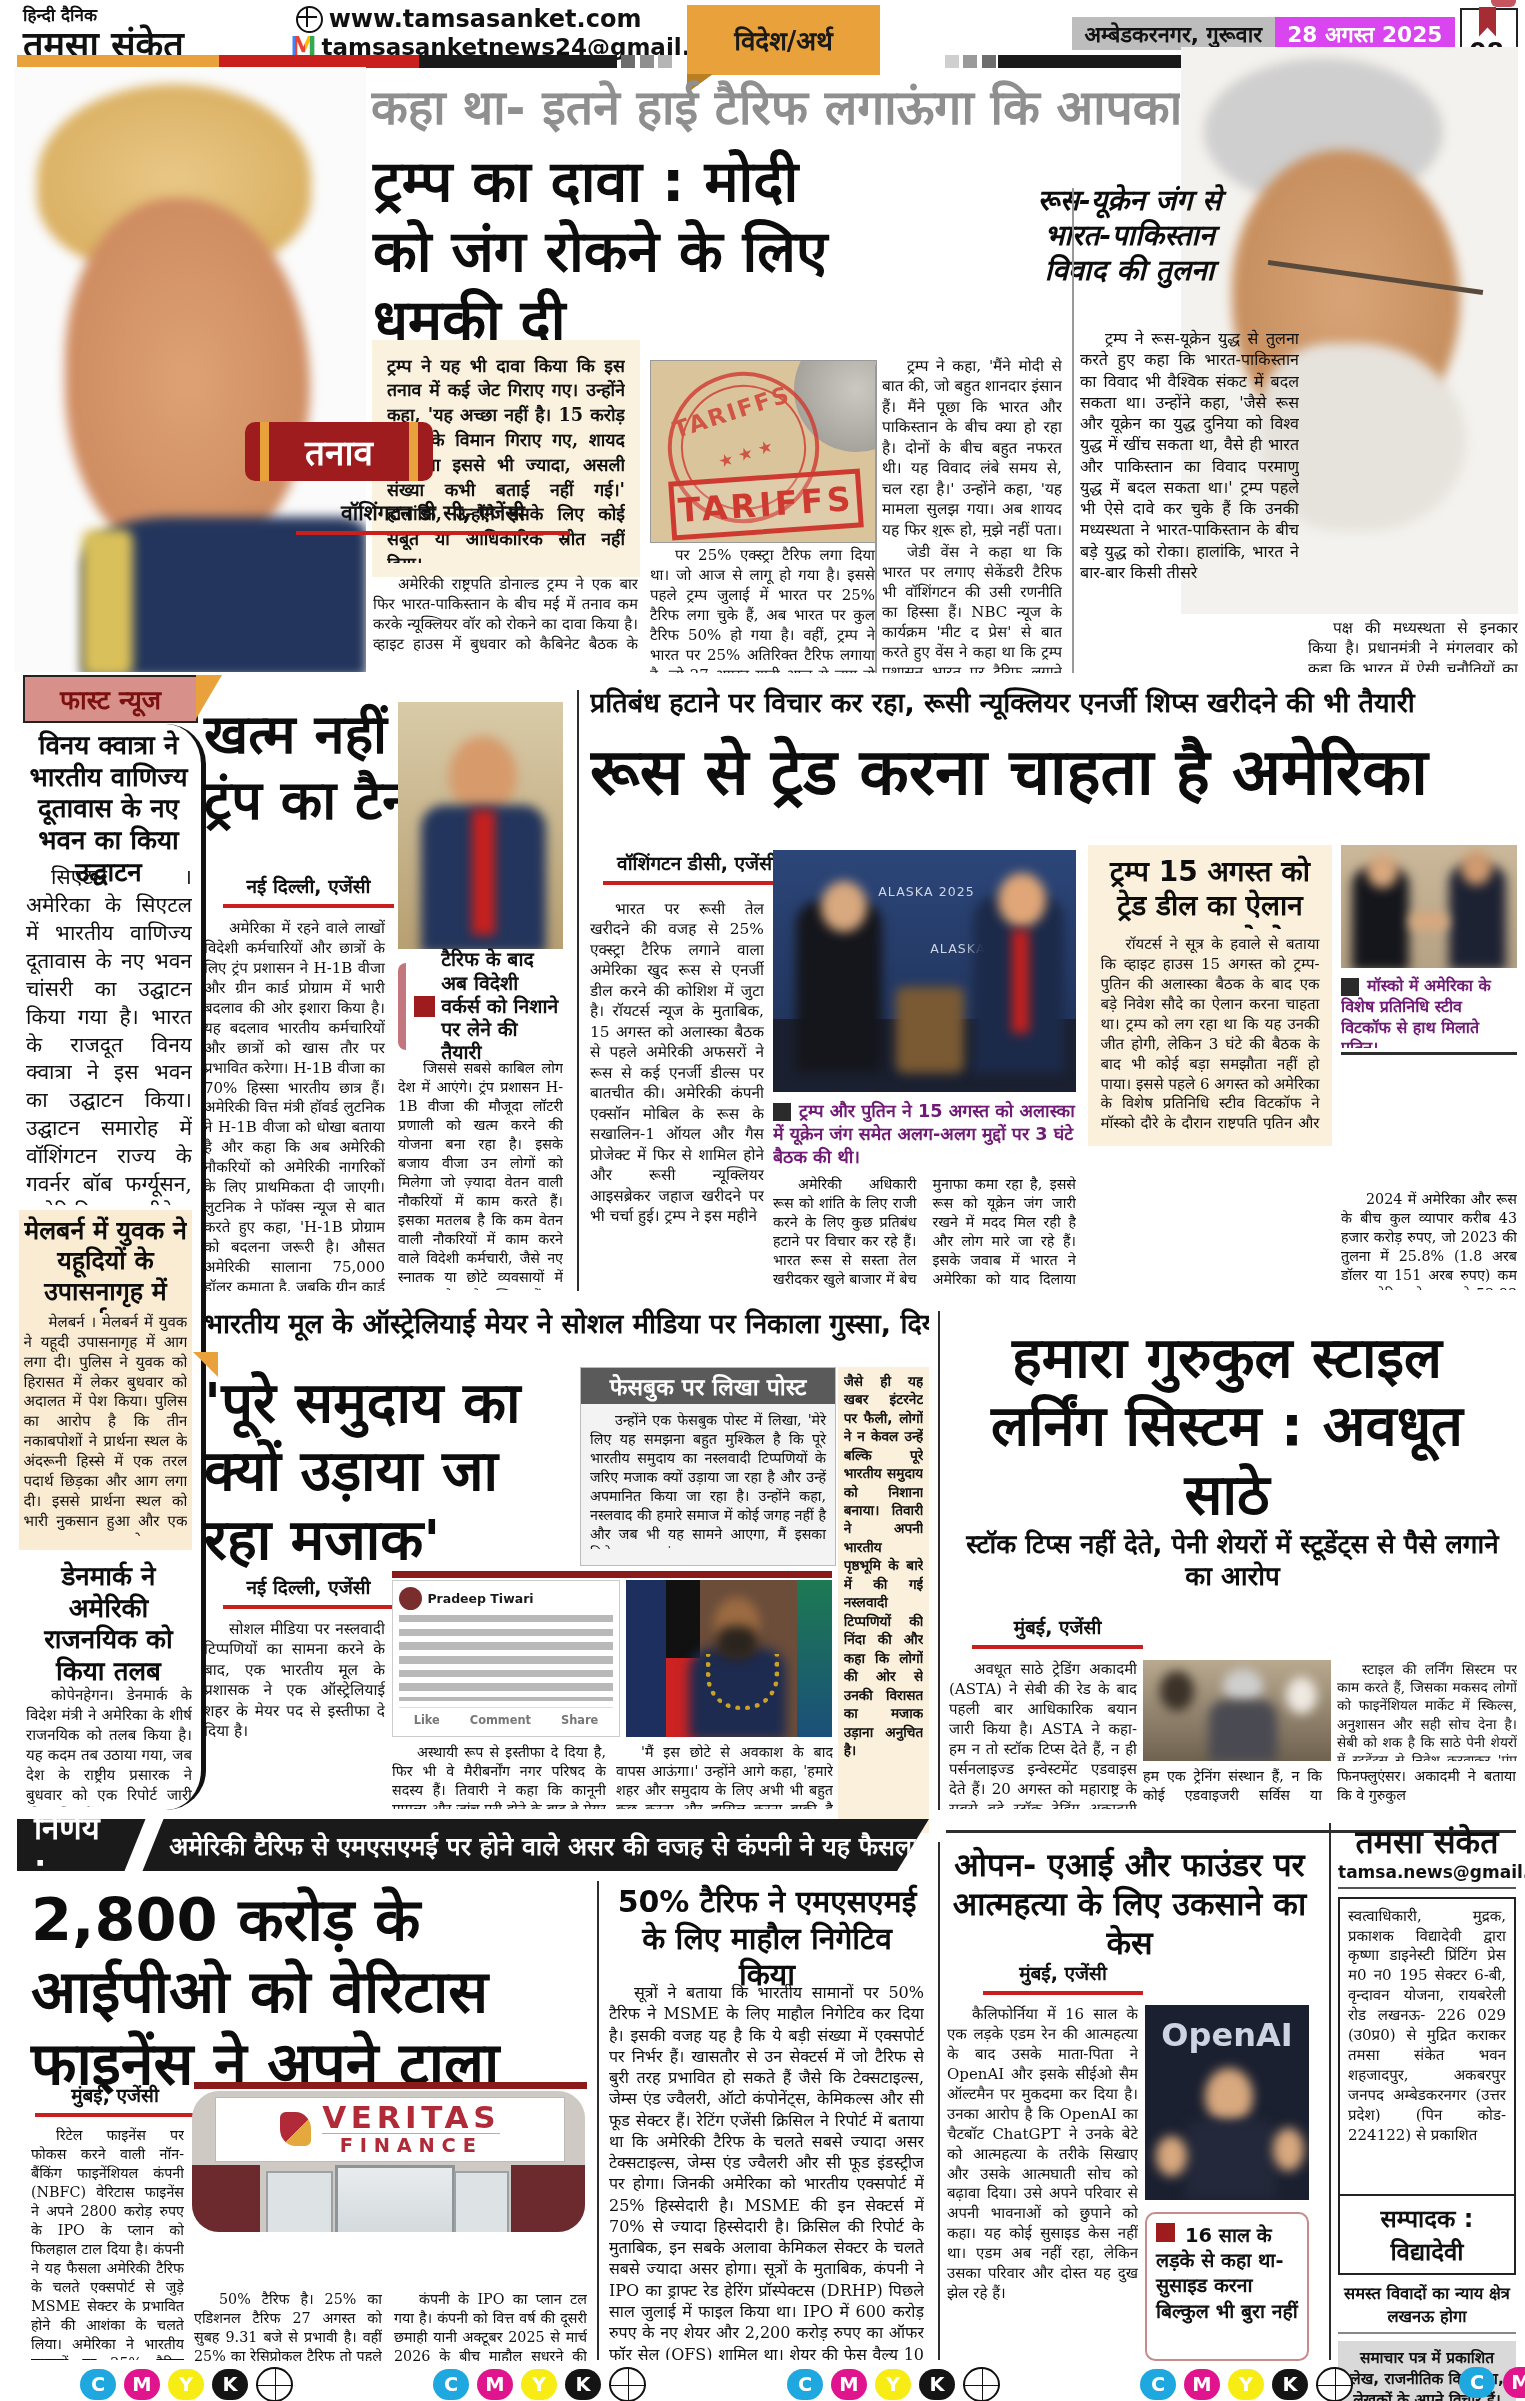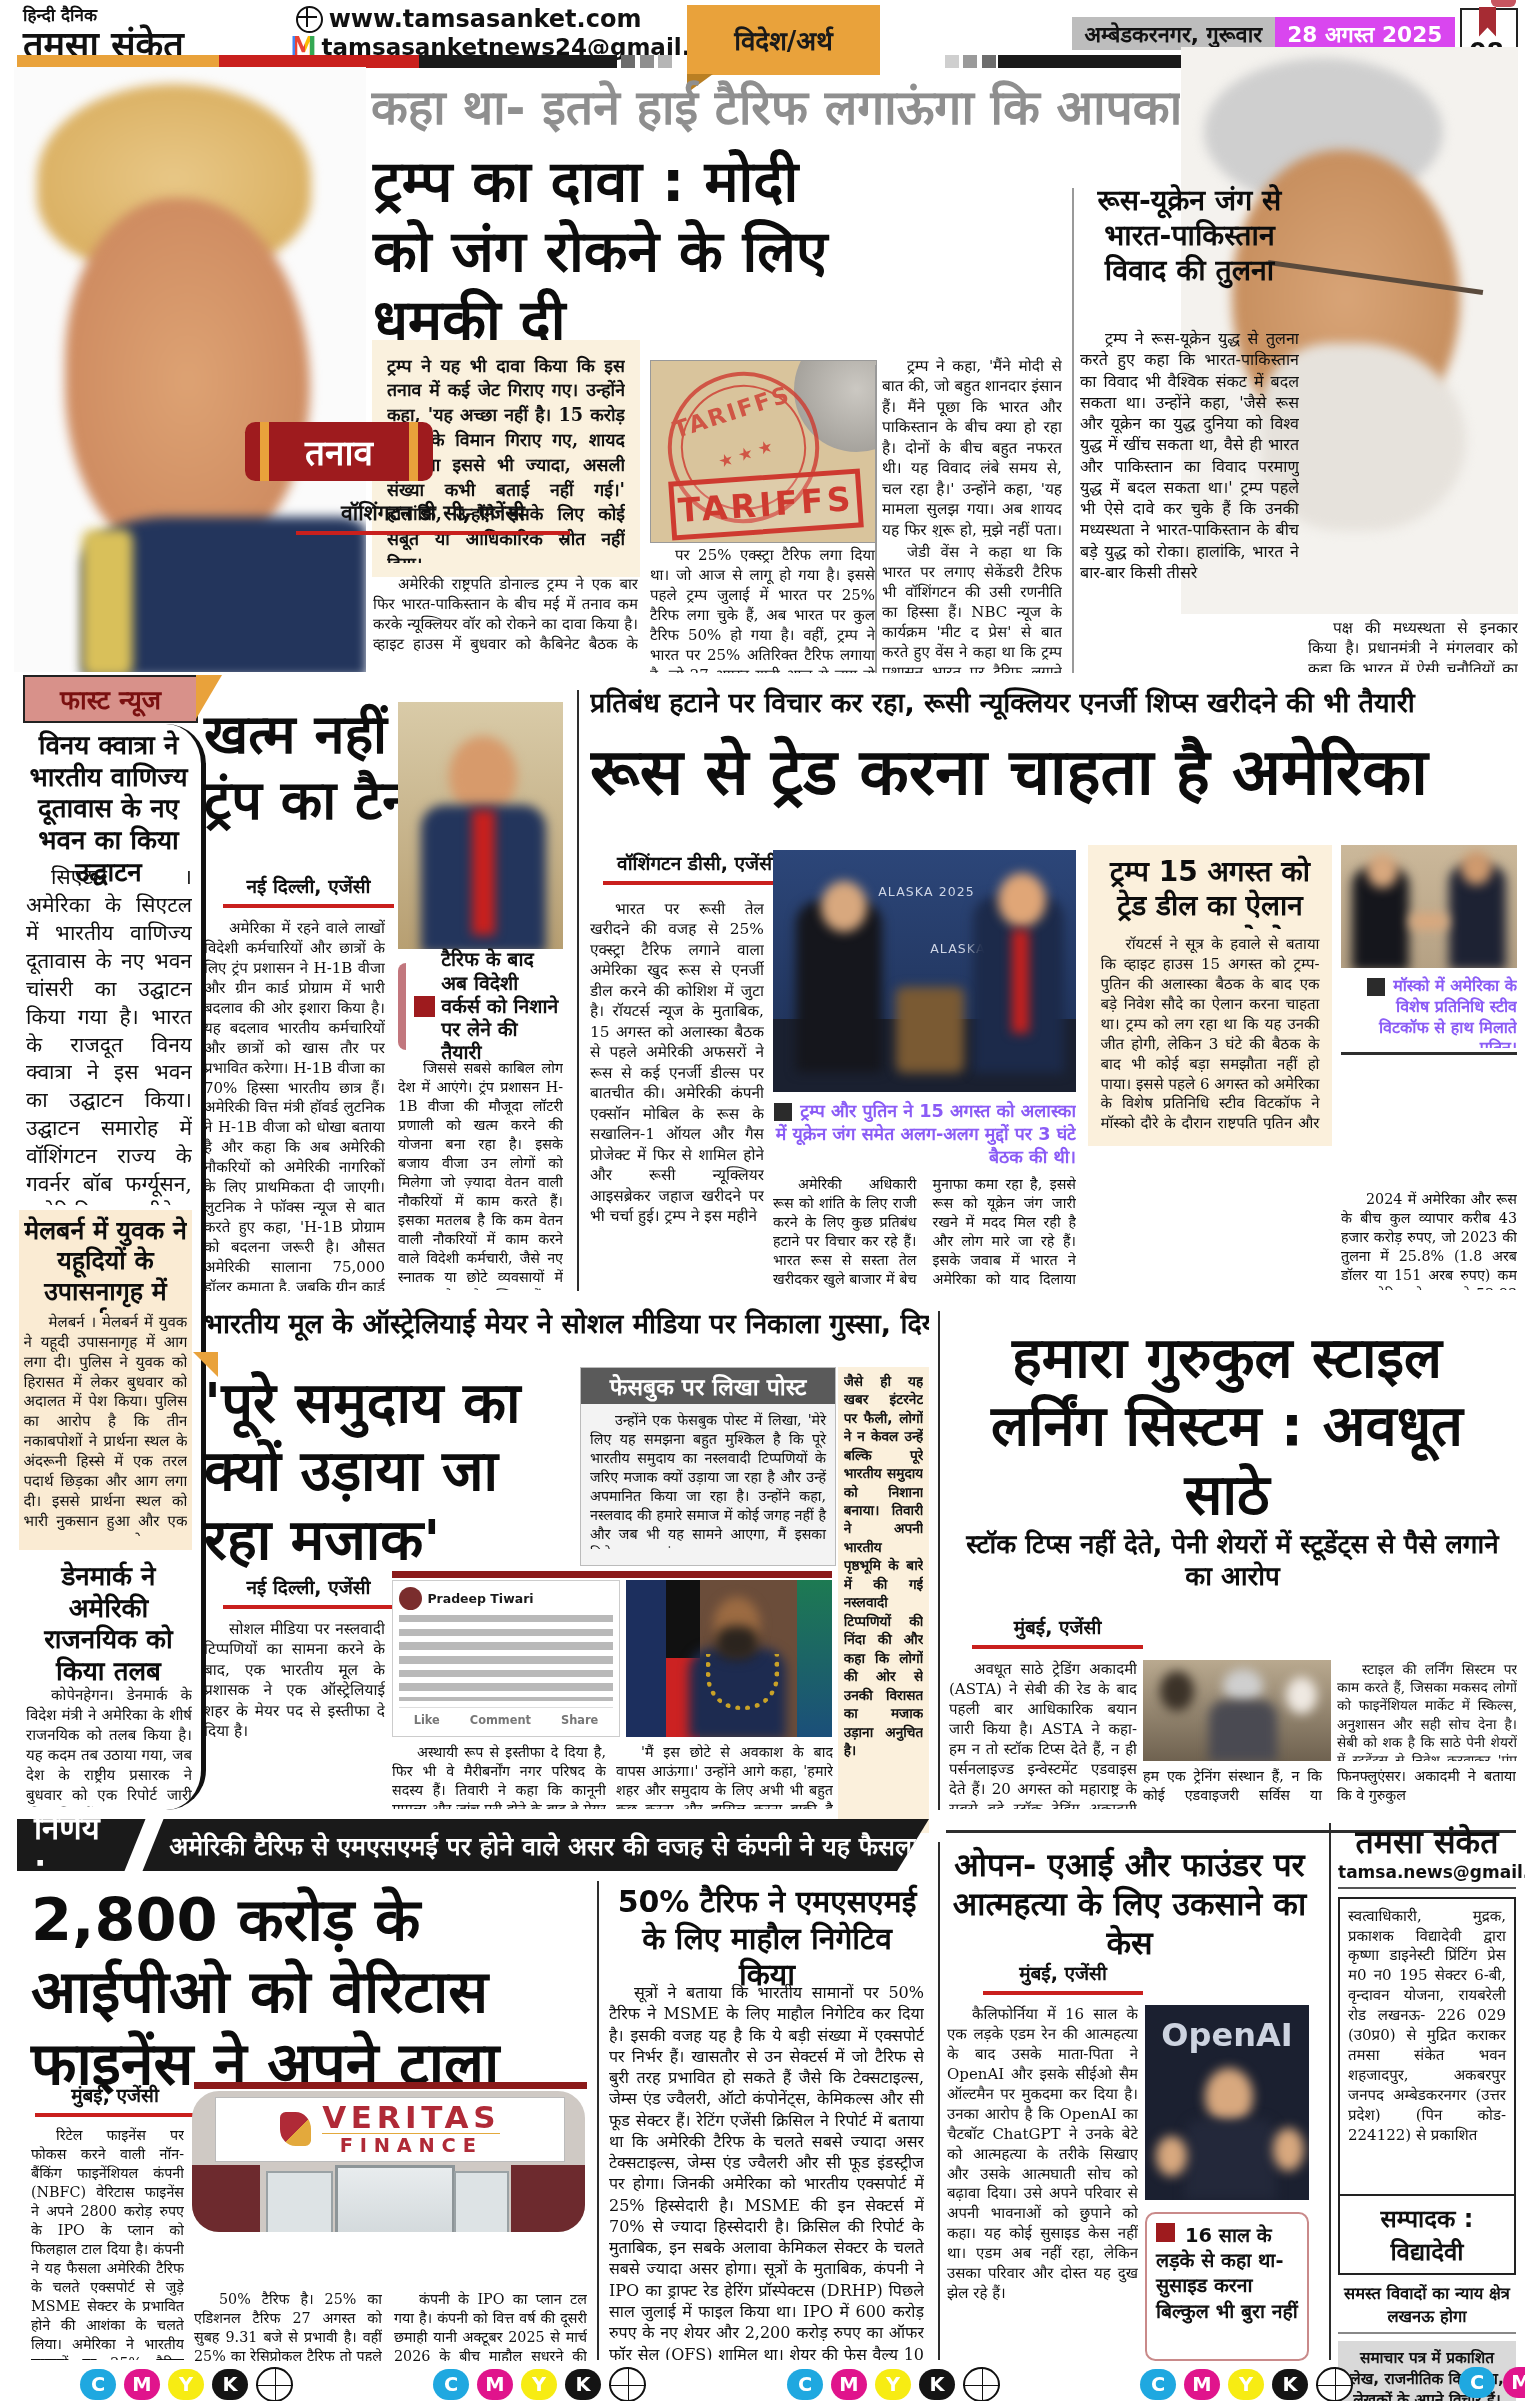--- a/index.html
+++ b/index.html
@@ -8,21 +8,21 @@
   .abs{position:absolute;}
   .c{text-align:center;}
   .serif{font-family:"DejaVu Serif","DejaVu Sans",serif;}
   .bt{line-height:1.33;color:#101010;overflow:hidden;text-align:justify;text-indent:25px;
       font-family:"DejaVu Serif","DejaVu Sans",serif;}
   .hl{font-weight:800;color:#0d0d0d;line-height:1.22;}
   .byl{font-weight:bold;font-size:19px;color:#111;}
   .redrule{height:4px;background:#C9201D;margin-top:4.6px;}
   .vr{background:#2e2e2e;width:2.3px;}
   .hr{background:#2e2e2e;height:3.4px;}
-  .cap{font-weight:bold;line-height:1.3;color:#8b5cf6;overflow:hidden;text-align:right;}
+  .cap{font-weight:bold;line-height:1.3;color:#701a75;overflow:hidden;}
   .bullet{display:inline-block;width:18px;height:18px;background:#2b2b2b;margin-right:8px;vertical-align:middle;}
   .ph{position:absolute;overflow:hidden;background:#cfcfcf;}
   .soft{filter:blur(5.1px);}
   .chip{width:36px;height:31px;border-radius:15.4px;color:#fff;font-weight:bold;font-size:19.4px;
         display:flex;align-items:center;justify-content:center;margin-right:8px;}
   .regmark{width:33px;height:31px;border:2.3px solid #111;border-radius:50%;position:relative;background:#fff;}
   .regmark:before{content:"";position:absolute;left:50%;top:-2.3px;bottom:-2.3px;width:1.7px;background:#111;}
   .regmark:after{content:"";position:absolute;top:50%;left:-2.3px;right:-2.3px;height:1.7px;background:#111;}
   .fbbar{background:repeating-linear-gradient(#b9b9b9 0 7.4px, #ffffff 7.4px 13.7px);}
 </style>
@@ -119,21 +119,21 @@
     <div class="byl" style="font-size:21px;">वॉशिंगटन डी सी, एजेंसी</div>
     <div class="redrule"></div>
   </div>
 
   <div class="abs bt" style="left:373px;top:575px;width:265px;height:98px;font-size:15px;column-count:1;">अमेरिकी राष्ट्रपति डोनाल्ड ट्रम्प ने एक बार फिर भारत-पाकिस्तान के बीच मई में तनाव कम करके न्यूक्लियर वॉर को रोकने का दावा किया है। व्हाइट हाउस में बुधवार को कैबिनेट बैठक के दौरान ट्रम्प ने कहा कि उन्होंने भारत को भारी टैरिफ लगाने की धमकी दी थी। साथ ही उन्होंने व्यापार समझौते को रोकने की बात कही, जब तक कि दोनों देशों के बीच विवाद सुलझ नहीं जाता। ट्रम्प ने दावा किया कि उनकी बातचीत के पांच घंटे बाद ही दोनों देश पीछे हट गए। हालांकि, भारत हमेशा से ट्रम्प के बातचीत और मध्यस्थता के दावों को खारिज करता आया है। इसके बाद अमेरिका ने भारत</div>
   <div class="abs bt" style="left:650px;top:546px;width:225px;height:127px;font-size:15px;">पर 25% एक्स्ट्रा टैरिफ लगा दिया था। जो आज से लागू हो गया है। इससे पहले ट्रम्प जुलाई में भारत पर 25% टैरिफ लगा चुके हैं, अब भारत पर कुल टैरिफ 50% हो गया है। वहीं, ट्रम्प ने भारत पर 25% अतिरिक्त टैरिफ लगाया है, जो 27 अगस्त यानी आज से लागू हो गया है। अमेरिका ने इस टैरिफ के पीछे की वजह रूसी तेल खरीदने को बताया था। अब से भारतीय सामान के आयात पर अमेरिका में 50% टैरिफ देना होगा। ट्रम्प ने कहा कि अमेरिका ने ट्रिलियन डॉलर की कमाई टैरिफ से की और इसी रणनीति से जंग भी रोके। ट्रम्प से पहले अमेरिकी उपराष्ट्रपति</div>
 
   <div class="abs bt" style="left:882px;top:356px;width:180px;height:181px;font-size:15.4px;">ट्रम्प ने कहा, 'मैंने मोदी से बात की, जो बहुत शानदार इंसान हैं। मैंने पूछा कि भारत और पाकिस्तान के बीच क्या हो रहा है। दोनों के बीच बहुत नफरत थी। यह विवाद लंबे समय से, चल रहा है।' उन्होंने कहा, 'यह मामला सुलझ गया। अब शायद यह फिर शुरू हो, मुझे नहीं पता। लेकिन अगर ऐसा हुआ, तो मैं इसे फिर रोकूंगा। हम ऐसी चीजें नहीं होने दे सकते।'</div>
   <div class="abs bt" style="left:882px;top:543px;width:180px;height:130px;font-size:15px;">जेडी वेंस ने कहा था कि भारत पर लगाए सेकेंडरी टैरिफ भी वॉशिंगटन की उसी रणनीति का हिस्सा हैं। NBC न्यूज के कार्यक्रम 'मीट द प्रेस' से बात करते हुए वेंस ने कहा था कि ट्रम्प प्रशासन भारत पर टैरिफ लगाने सहित दूसरे उपायों के जरिए रूस के लिए अपनी अर्थव्यवस्था से लाभ कमाना कठिन बना रहा है। अमेरिका के भारतीय सामानों पर 50% टैरिफ लगाने के फैसले के बाद,</div>
 
-  <div class="abs c hl" style="left:1080px;top:184px;width:219px;height:136px;font-size:28.5px;">रूस-यूक्रेन जंग से भारत-पाकिस्तान विवाद की तुलना</div>
+  <div class="abs c hl" style="left:1020px;top:184px;width:219px;height:136px;font-size:28.5px;font-style:italic;">रूस-यूक्रेन जंग से भारत-पाकिस्तान विवाद की तुलना</div>
   <div class="abs bt" style="left:1080px;top:328px;width:219px;height:343px;font-size:16px;">ट्रम्प ने रूस-यूक्रेन युद्ध से तुलना करते हुए कहा कि भारत-पाकिस्तान का विवाद भी वैश्विक संकट में बदल सकता था। उन्होंने कहा, 'जैसे रूस और यूक्रेन का युद्ध दुनिया को विश्व युद्ध में खींच सकता था, वैसे ही भारत और पाकिस्तान का विवाद परमाणु युद्ध में बदल सकता था।' ट्रम्प पहले भी ऐसे दावे कर चुके हैं कि उनकी मध्यस्थता ने भारत-पाकिस्तान के बीच बड़े युद्ध को रोका। हालांकि, भारत ने बार-बार किसी तीसरे</div>
   <div class="abs bt" style="left:1308px;top:618px;width:210px;height:54px;font-size:15.4px;">पक्ष की मध्यस्थता से इनकार किया है। प्रधानमंत्री ने मंगलवार को कहा कि भारत में ऐसी चुनौतियों का सामना करने की ताकत है।</div>
 
   <div class="abs vr" style="left:875px;top:365px;height:308px;width:1.7px;background:#999;"></div>
   <div class="abs vr" style="left:1072px;top:188px;height:485px;width:1.7px;background:#999;"></div>
 
   <div class="abs" style="left:23px;top:675px;width:171px;height:44px;background:#D8918A;border:2.3px solid #222;display:flex;align-items:center;justify-content:center;">
     <span style="font-weight:900;font-size:26px;color:#7A1010;">फास्ट न्यूज</span>
   </div>
   <div class="abs" style="left:196px;top:675px;width:0;height:0;border-top:44px solid #E9A23B;border-right:26px solid transparent;"></div>

